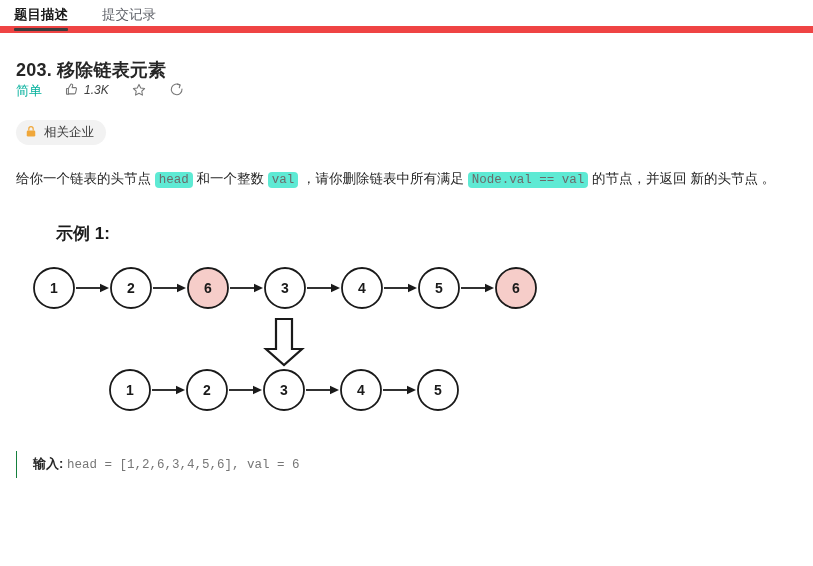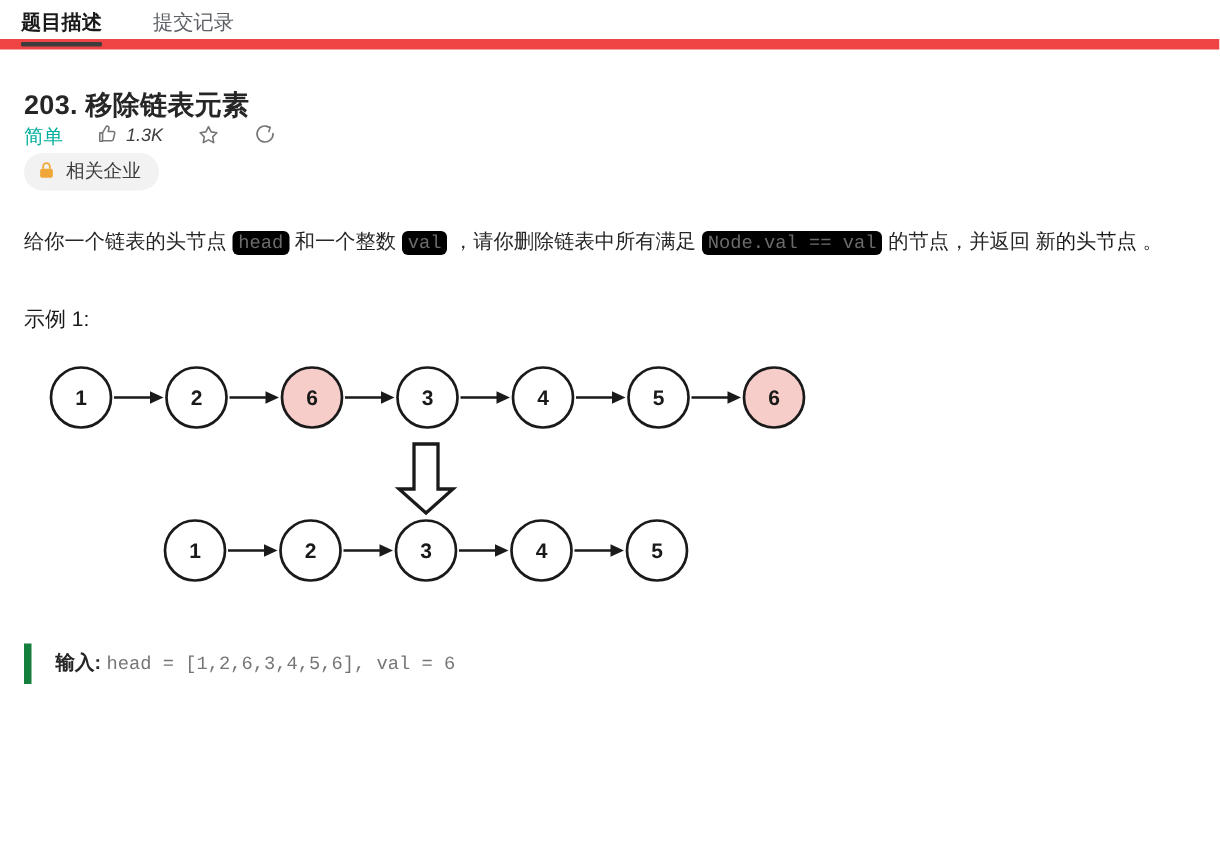--- a/index.html
+++ b/index.html
@@ -83,56 +83,57 @@
   }
   .meta-item svg { display: block; }
   .meta-count { margin-left: 5px; color: #404040; font-size: 12px; font-style: italic; }
 
   .company-badge {
     display: inline-flex;
     align-items: center;
     background: #f2f2f2;
     border-radius: 13px;
     padding: 4px 12px 4px 9px;
-    margin-top: 0;
+    margin-top: 18px;
     font-size: 12.5px;
     color: #3c3c3c;
     cursor: pointer;
   }
   .company-badge .lock { margin-right: 7px; display: block; }
 
   .desc {
     font-size: 13.5px;
     line-height: 1.75;
     color: #262626;
     margin-top: 22px;
   }
   code.inline {
     font-family: "Liberation Mono", "DejaVu Sans Mono", monospace;
-    background: #000000;
+    background: #5eead4;
     color: #6b6b6b;
     border-radius: 4px;
     padding: 1px 4px;
     font-size: 12.5px;
   }
   .desc b { font-weight: 400; color: #1a1a1a; margin-top: 40px; }
 
   .example-head {
-    font-size: 14px;
-    font-weight: 400;
+    font-size: 17px;
+    font-weight: 700;
     color: #1a1a1a;
     margin-top: 30px;
+    margin-left: 40px;
   }
 
   
   .figure { margin-top: 8px; }
 
   
   .exblock {
-    border-left: 5px solid #15803d;
+    border-left: 1px solid #15803d;
     padding: 2px 0 2px 16px;
     margin-top: 14px;
     font-size: 13px;
     line-height: 1.72;
   }
   .exblock .lbl { font-weight: 700; color: #262626; }
   .exblock .val {
     font-family: "Liberation Mono", "DejaVu Sans Mono", monospace;
     color: #767676;
     font-size: 12.5px;

